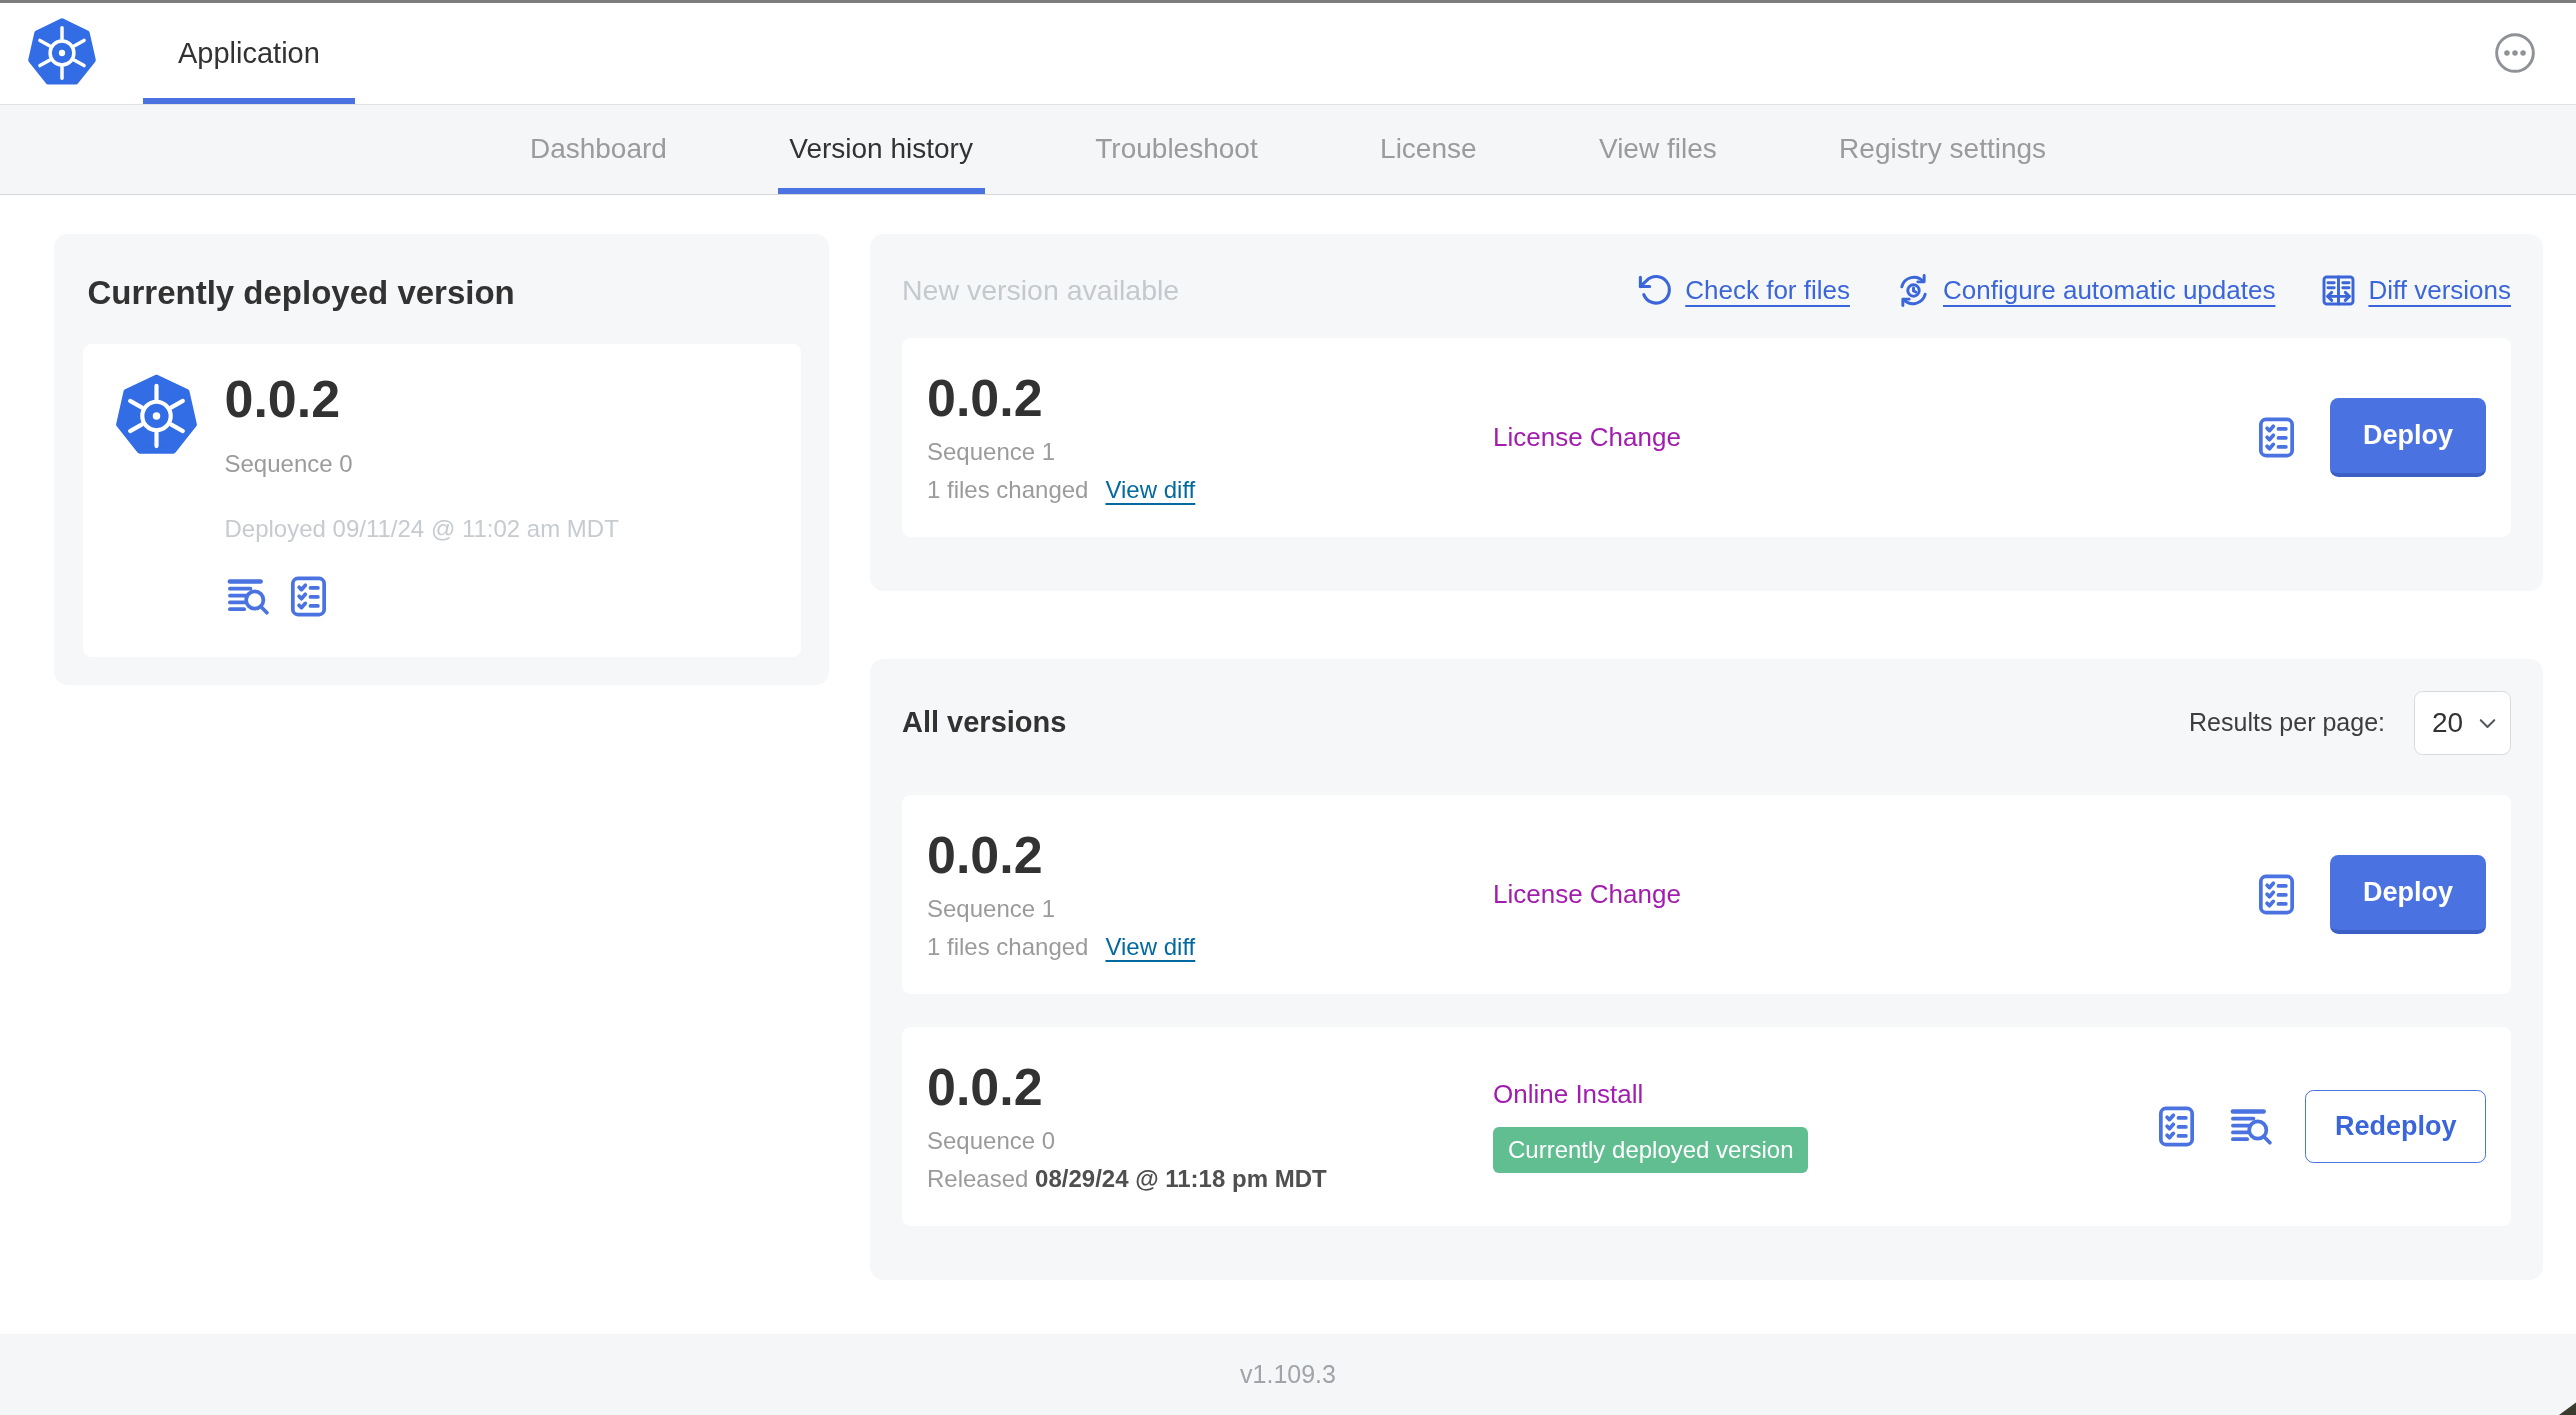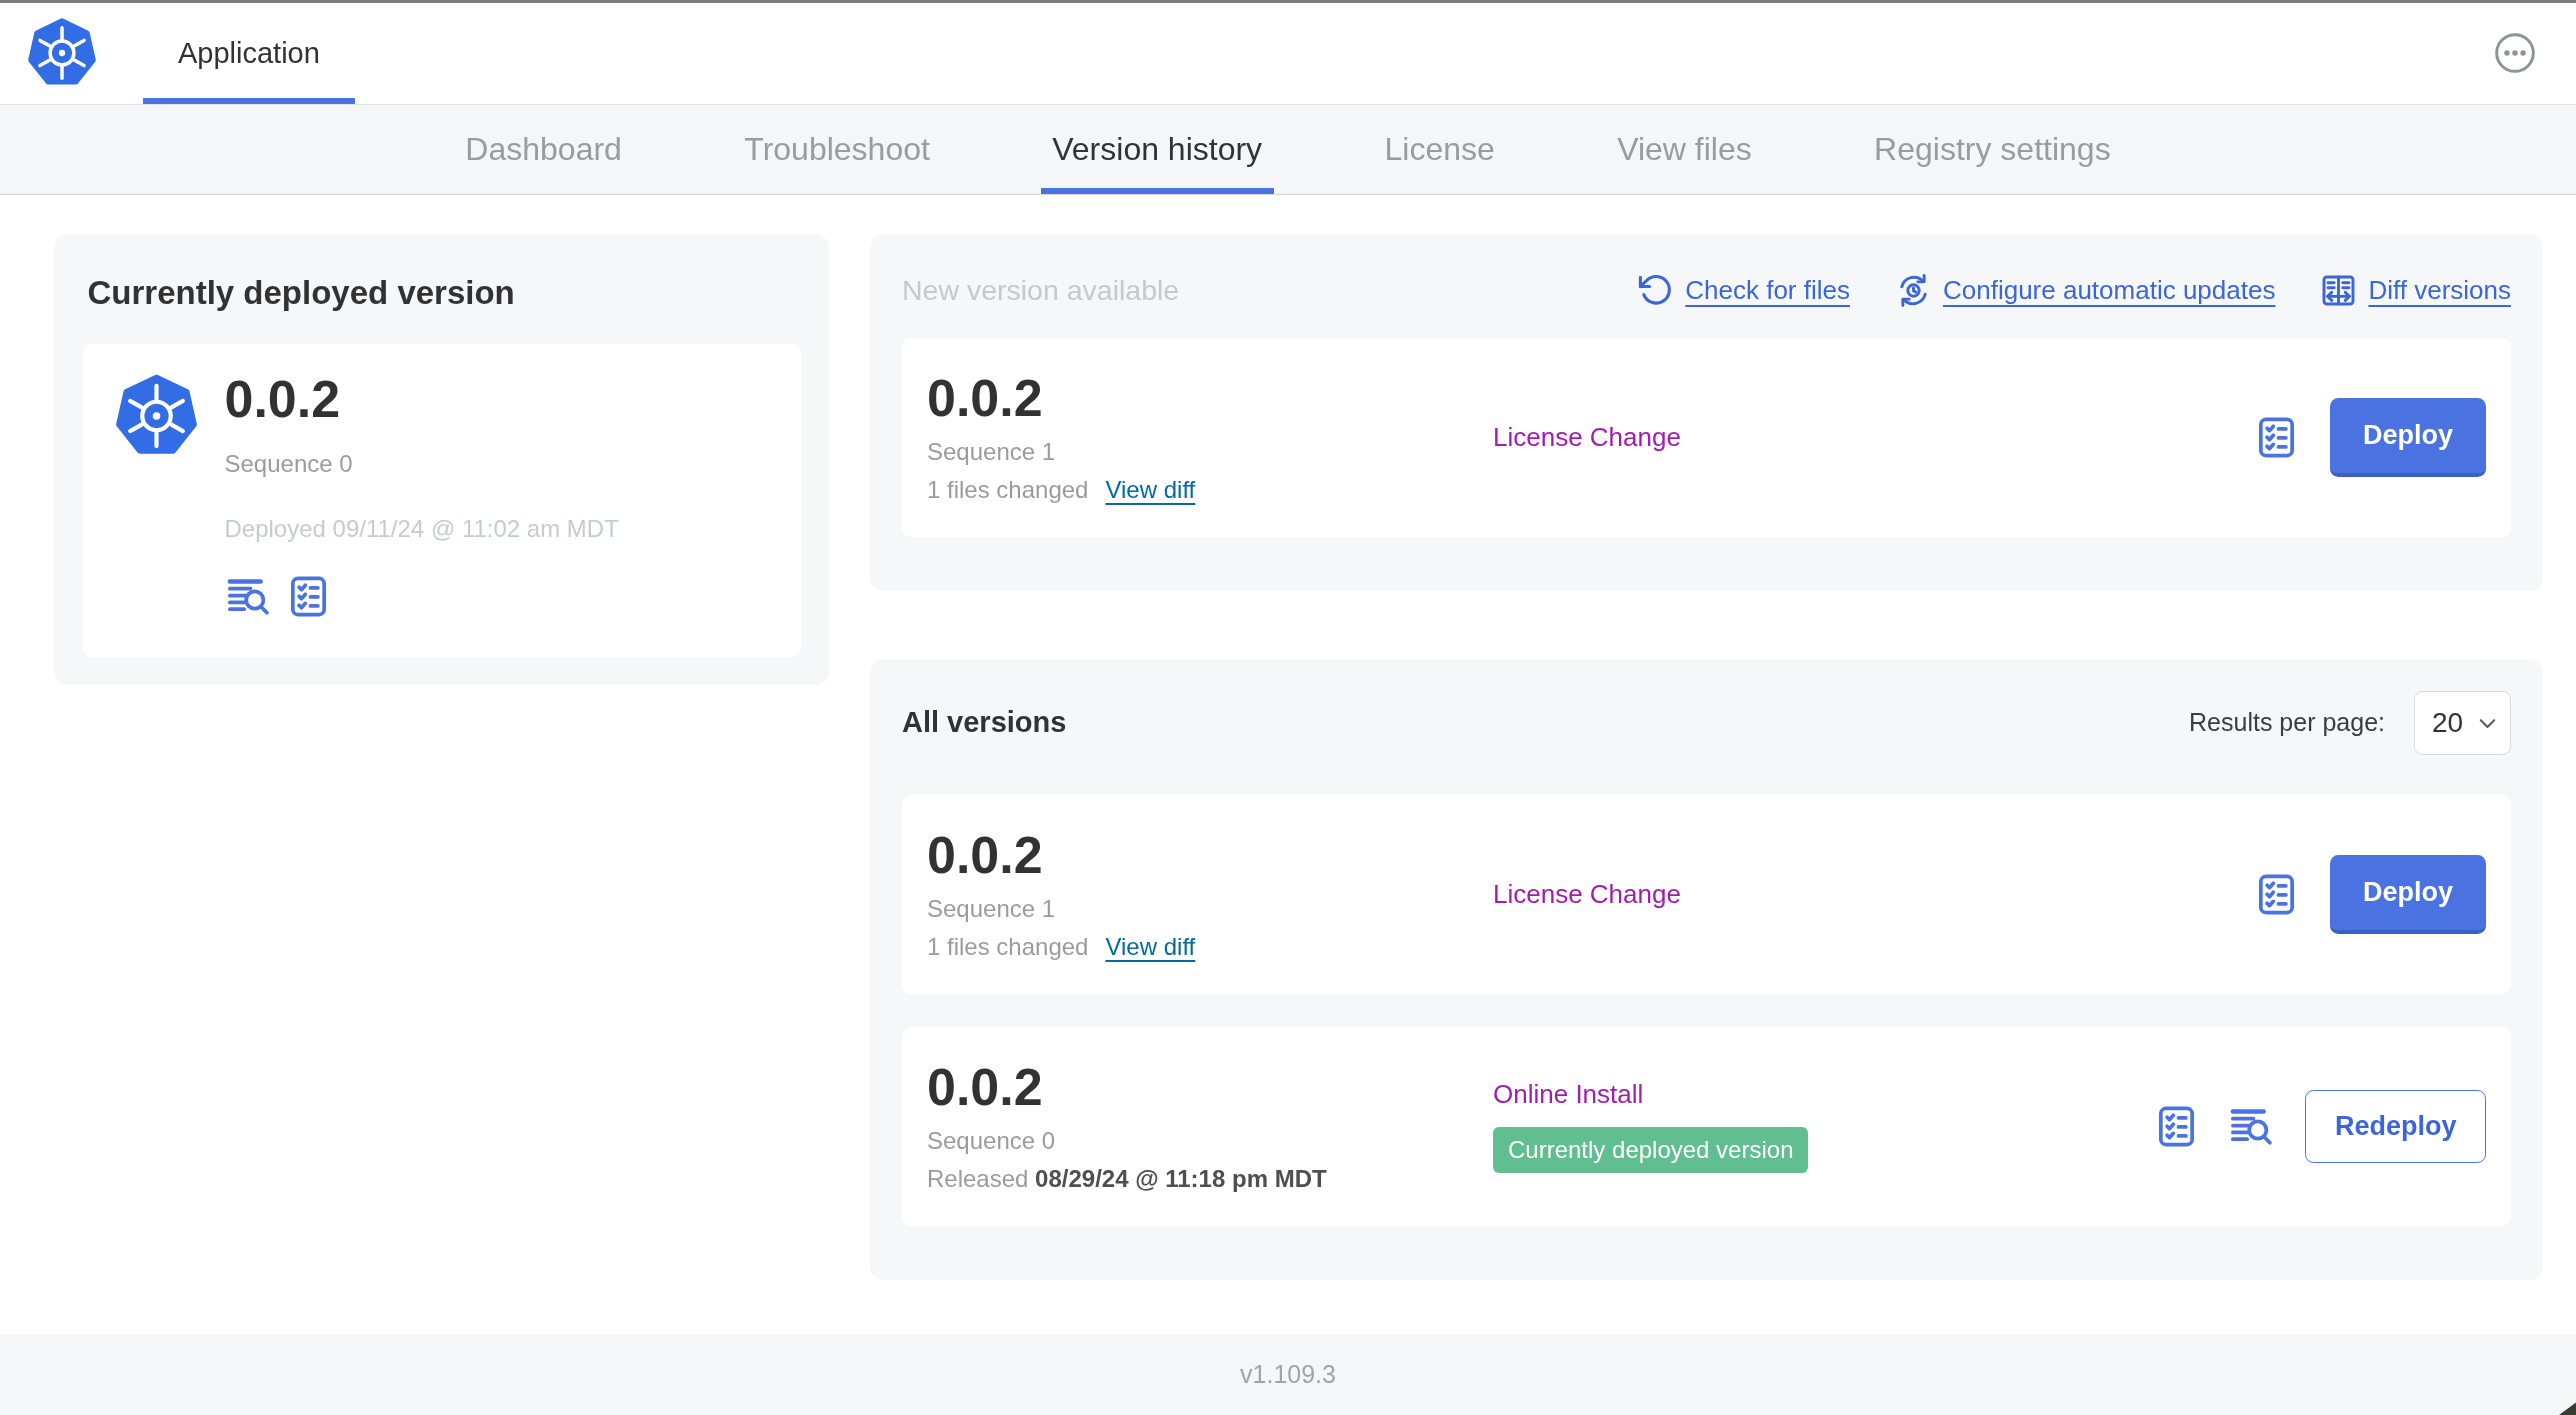--- a/index.html
+++ b/index.html
@@ -19,21 +19,21 @@
     margin-left:44px; padding:0 35px; cursor:pointer; }
   .app-tab-label { font-size:29px; font-weight:500; color:#323232; }
   .app-tab-underline { position:absolute; left:0; right:0; bottom:0; height:5.9px; background:#4A72E0; }
   .menu-btn { position:absolute; right:39px; top:50%; transform:translateY(-50%);
     width:44px; height:44px; background:none; border:none; color:#8f9296; cursor:pointer; }
   .menu-btn svg { width:44px; height:44px; }
 
   
   .app-nav { height:90px; background:#f4f6f8; border-bottom:0.8px solid #d5d7d9;
     display:flex; justify-content:center; align-items:stretch; gap:99px; flex:0 0 auto; }
-  .nav-tab { display:flex; align-items:center; font-size:32px; color:#9b9b9b;
+  .nav-tab { display:flex; align-items:center; font-size:28px; color:#9b9b9b;
     position:relative; padding:0 11.7px; cursor:pointer; text-decoration:none; }
   .nav-tab.active { color:#323232; font-weight:500; }
   .nav-tab.active::after { content:""; position:absolute; left:0; right:0; bottom:-0.8px;
     height:5.9px; background:#4A72E0; }
 
   
   .main { flex:1 1 auto; display:flex; padding:39px 33px 0 54px; align-items:flex-start; }
 
   .panel { background:#f6f7f9; border-radius:13.4px; }
 
@@ -201,22 +201,22 @@
     </div>
     <button class="menu-btn">
       <svg viewBox="0 0 52 52" width="44" height="44">
           <use href="#i-ellipsis"></use>
         </svg>
     </button>
   </header>
 
   <nav class="app-nav">
     <a class="nav-tab">Dashboard</a>
+    <a class="nav-tab active">Version history</a>
     <a class="nav-tab">Troubleshoot</a>
-    <a class="nav-tab active">Version history</a>
     <a class="nav-tab">License</a>
     <a class="nav-tab">View files</a>
     <a class="nav-tab">Registry settings</a>
   </nav>
 
   <main class="main">
 
     <aside class="panel current-panel">
       <h2 class="current-title">Currently deployed version</h2>
       <div class="current-card">

